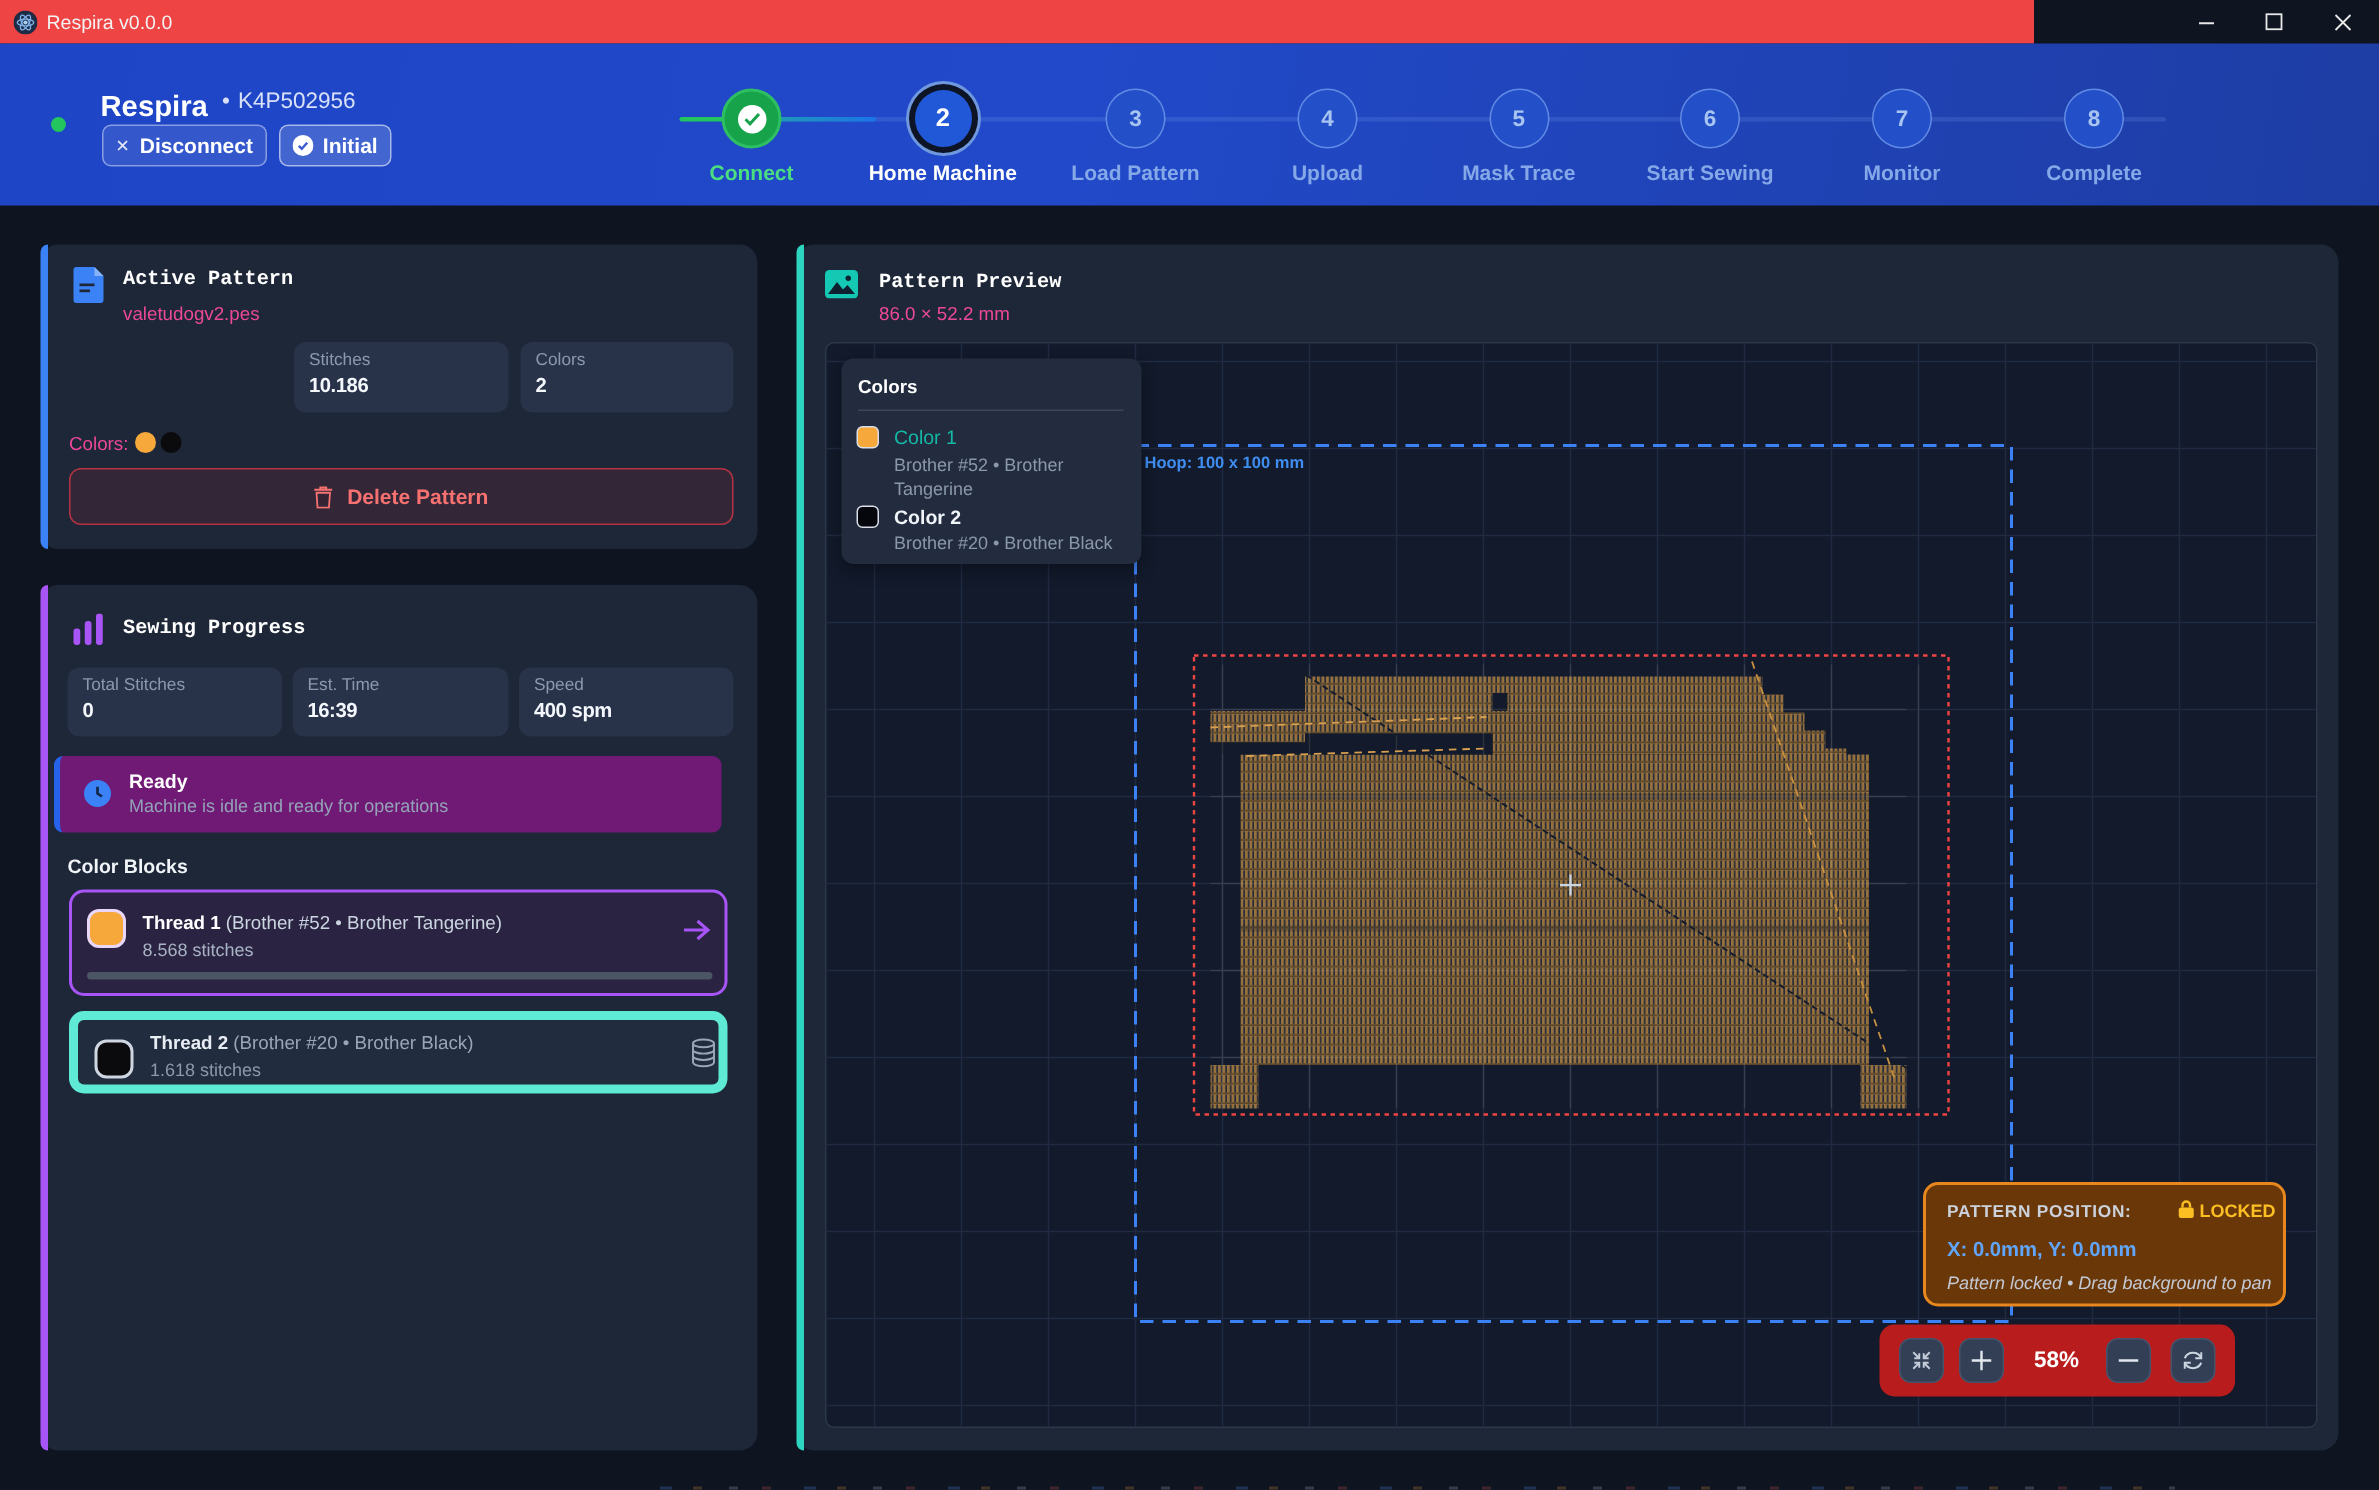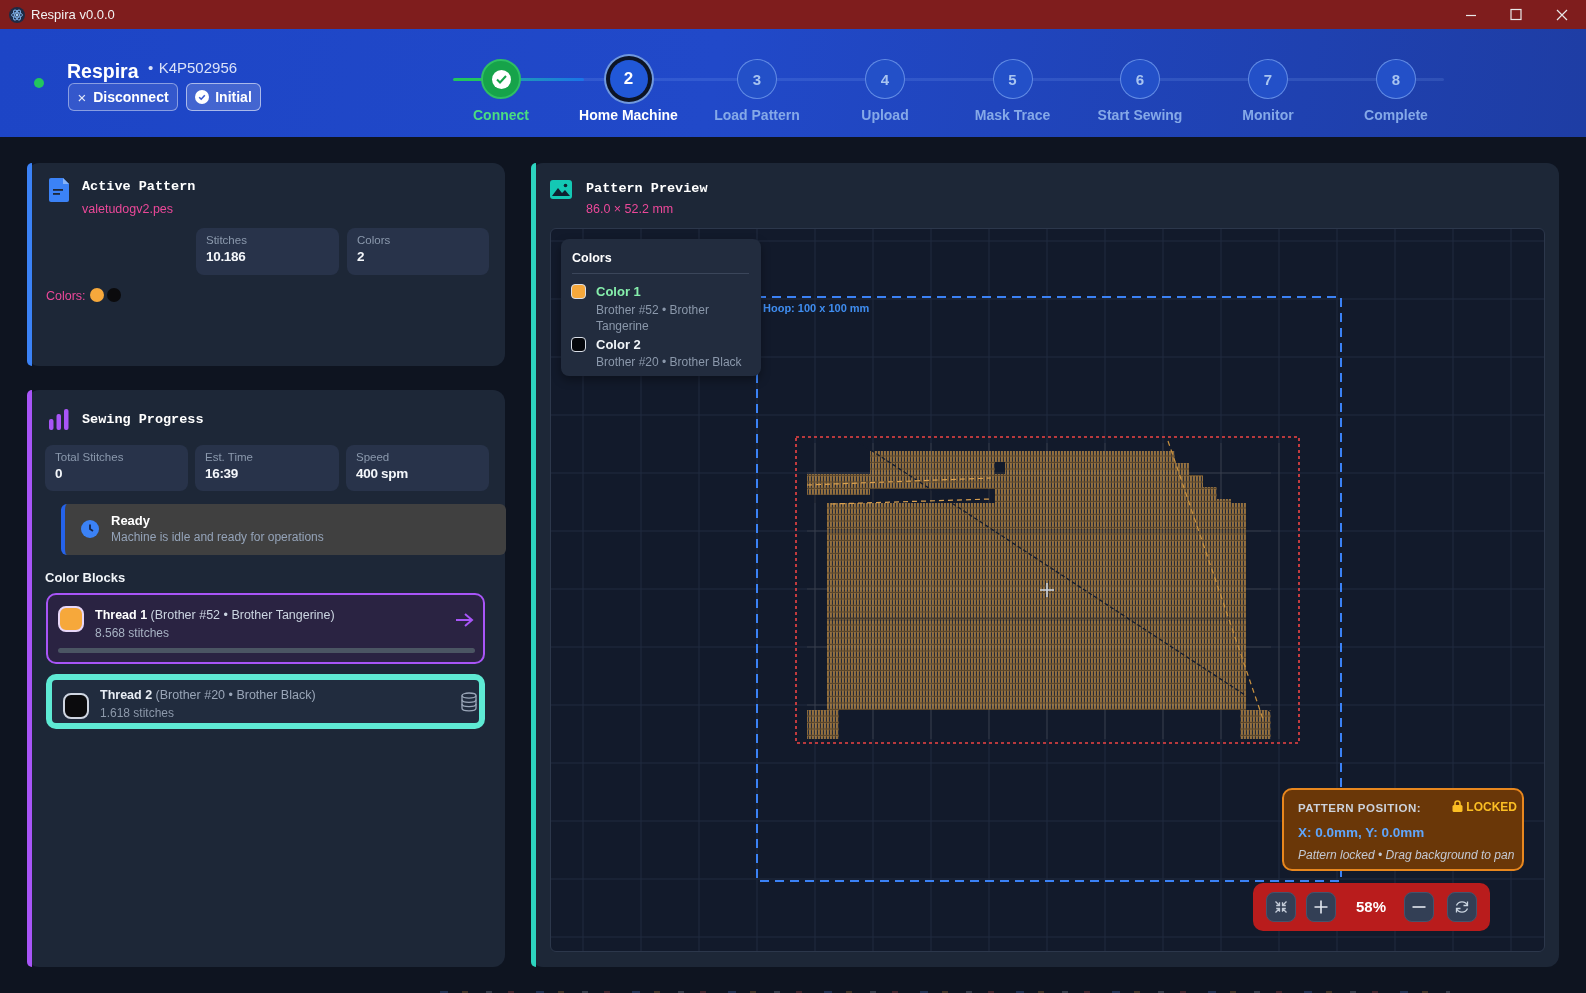--- a/index.html
+++ b/index.html
@@ -1,19 +1,19 @@
 <!DOCTYPE html>
 <html><head>
 <meta charset="utf-8">
 <style>
 * { margin:0; padding:0; box-sizing:border-box; }
 html,body { width:1586px; height:993px; overflow:hidden; background:#0e1420; font-family:"Liberation Sans",sans-serif; }
 .abs { position:absolute; }
 
-#titlebar { position:absolute; left:0; top:0; width:1586px; height:29px; background:#7f1d1d; }
+#titlebar { position:absolute; left:0; top:0; width:1356px; height:29px; background:#ef4444; }
 #titlebar .appname { position:absolute; left:31px; top:7px; font-size:13px; color:#f2f2f2; }
 
 #header { position:absolute; left:0; top:29px; width:1586px; height:108px;
   background:linear-gradient(100deg,#1d45c6 0%,#2149c9 45%,#1e3da4 100%); }
 .hdot { position:absolute; left:34px; top:49px; width:10px; height:10px; border-radius:50%; background:#22c55e; }
 .htitle { position:absolute; left:67px; top:31px; font-size:19.5px; font-weight:bold; color:#fff; }
 .hserial { position:absolute; left:148px; top:30px; font-size:15px; color:#d9e1f8; }
 .hbtn { position:absolute; top:54px; height:28px; border-radius:6px; color:#fff; font-size:14px; font-weight:bold;
   display:flex; align-items:center; justify-content:center; }
 #btn-disc { left:68px; width:110px; background:rgba(255,255,255,0.10); border:1px solid rgba(255,255,255,0.42); }
@@ -113,20 +113,26 @@
       <div class="lb">Stitches</div>
       <div class="vl">10.186</div>
     </div>
   <div class="statbox" style="left:320px;top:65px;width:142px;height:47px">
       <div class="lb">Colors</div>
       <div class="vl">2</div>
     </div>
   <div class="csub" style="left:19px;top:126px">Colors:</div>
   <div class="abs" style="left:63px;top:125px;width:14px;height:14px;border-radius:50%;background:#f6a83b"></div>
   <div class="abs" style="left:80px;top:125px;width:14px;height:14px;border-radius:50%;background:#0b0b0d"></div>
+  <div class="abs" style="left:19px;top:149px;width:443px;height:38px;border-radius:8px;background:rgba(190,40,60,0.13);border:1px solid rgba(225,55,70,0.75);display:flex;align-items:center;justify-content:center;color:#f87171;font-size:14px;font-weight:bold;">
+    <svg width="13" height="15" viewBox="0 0 13 15" style="margin-right:9px">
+        <path d="M0.5 2.5 h12 M4.5 2.5 v-1.5 h4 v1.5 M2 4.5 l0.7 10 h7.6 l0.7-10 z" fill="none" stroke="#f87171" stroke-width="1.2"></path>
+        <path d="M4.8 6.5 v5.5 M6.5 6.5 v5.5 M8.2 6.5 v5.5" stroke="#3a2130" stroke-width="1"></path>
+      </svg>
+    Delete Pattern</div>
 </div>
 
 <div class="card" id="card2" style="left:27px;top:390px;width:478px;height:577px;">
   <div class="cardedge" style="background:#a855f7"></div>
   <svg class="abs" style="left:21px;top:19px" width="22" height="22" viewBox="0 0 22 22">
     <rect x="1" y="10" width="4.5" height="11" rx="2" fill="#a855f7"></rect>
     <rect x="8.5" y="5" width="4.5" height="16" rx="2" fill="#a855f7"></rect>
     <rect x="16" y="0" width="4.5" height="21" rx="2" fill="#a855f7"></rect>
   </svg>
   <div class="ctitle" style="left:55px;top:22px">Sewing Progress</div>
@@ -135,21 +141,21 @@
       <div class="vl">0</div>
     </div>
   <div class="statbox" style="left:168px;top:55px;width:144px;height:46px">
       <div class="lb">Est. Time</div>
       <div class="vl">16:39</div>
     </div>
   <div class="statbox" style="left:319px;top:55px;width:143px;height:46px">
       <div class="lb">Speed</div>
       <div class="vl">400 spm</div>
     </div>
-  <div class="abs" style="left:34px;top:114px;width:445px;height:51px;background:#404040;border-left:4px solid #2563eb;border-radius:6px;">
+  <div class="abs" style="left:9px;top:114px;width:445px;height:51px;background:#701a75;border-left:4px solid #2563eb;border-radius:6px;">
     <svg class="abs" style="left:16px;top:16px" width="18" height="18" viewBox="0 0 18 18">
       <circle cx="9" cy="9" r="9" fill="#3b82f6"></circle>
       <path d="M9 4.5 V9 L12 11" stroke="#15254a" stroke-width="1.8" fill="none"></path>
     </svg>
     <div class="abs" style="left:46px;top:9px;font-size:13px;font-weight:bold;color:#fff">Ready</div>
     <div class="abs" style="left:46px;top:26px;font-size:12px;color:#94a3b8">Machine is idle and ready for operations</div>
   </div>
   <div class="abs" style="left:18px;top:180px;font-size:13px;font-weight:bold;color:#f1f5f9">Color Blocks</div>
 
   <div class="abs" style="left:19px;top:203px;width:439px;height:71px;border:2px solid #a855f7;background:#2a2342;border-radius:10px;">
@@ -264,21 +270,21 @@
         <rect x="245" y="208" width="503" height="306" fill="none" stroke="#ef4444" stroke-width="1.6" stroke-dasharray="3,3"></rect>
         <rect x="206" y="68" width="584" height="584" fill="none" stroke="#3b82f6" stroke-width="2" stroke-dasharray="9,6"></rect>
         <text x="212" y="83" fill="#3f8df0" font-size="11" font-weight="bold" font-family="Liberation Sans">Hoop: 100 x 100 mm</text>
         <path d="M496,354 V368 M489,361 H503" stroke="#cbd5e1" stroke-width="1.5"></path>
       </svg>
 
     <div class="abs" style="left:10px;top:10px;width:200px;height:137px;background:#222c3e;border-radius:8px;box-shadow:0 4px 10px rgba(0,0,0,0.35);">
       <div class="abs" style="left:11px;top:12px;font-size:12.5px;font-weight:bold;color:#fff">Colors</div>
       <div class="abs" style="left:11px;top:34px;width:177px;height:1px;background:#3b465a"></div>
       <div class="abs" style="left:10px;top:45px;width:15px;height:15px;border-radius:4px;background:#f6a83b;border:1px solid #d9dee8"></div>
-      <div class="abs" style="left:35px;top:45px;font-size:13px;font-weight:bold;color:#86efac">Color 1</div>
+      <div class="abs" style="left:35px;top:45px;font-size:13px;font-weight:normal;color:#14b8a6">Color 1</div>
       <div class="abs" style="left:35px;top:63px;font-size:12px;color:#8b98ab;line-height:16px">Brother #52 • Brother<br>Tangerine</div>
       <div class="abs" style="left:10px;top:98px;width:15px;height:15px;border-radius:4px;background:#05070c;border:1px solid #d9dee8"></div>
       <div class="abs" style="left:35px;top:98px;font-size:13px;font-weight:bold;color:#f1f5f9">Color 2</div>
       <div class="abs" style="left:35px;top:116px;font-size:12px;color:#8b98ab">Brother #20 • Brother Black</div>
     </div>
 
     <div class="abs" style="left:731px;top:559px;width:242px;height:83px;background:#6a3708;border:2px solid #e8871e;border-radius:10px;">
       <div class="abs" style="left:14px;top:12px;font-size:11.5px;font-weight:bold;letter-spacing:0.5px;color:#ccd2dc">PATTERN POSITION:</div>
       <div class="abs" style="left:168px;top:10px;font-size:12px;font-weight:bold;color:#fbbf24">
         <svg width="11" height="12" viewBox="0 0 11 12" style="vertical-align:-1px">

